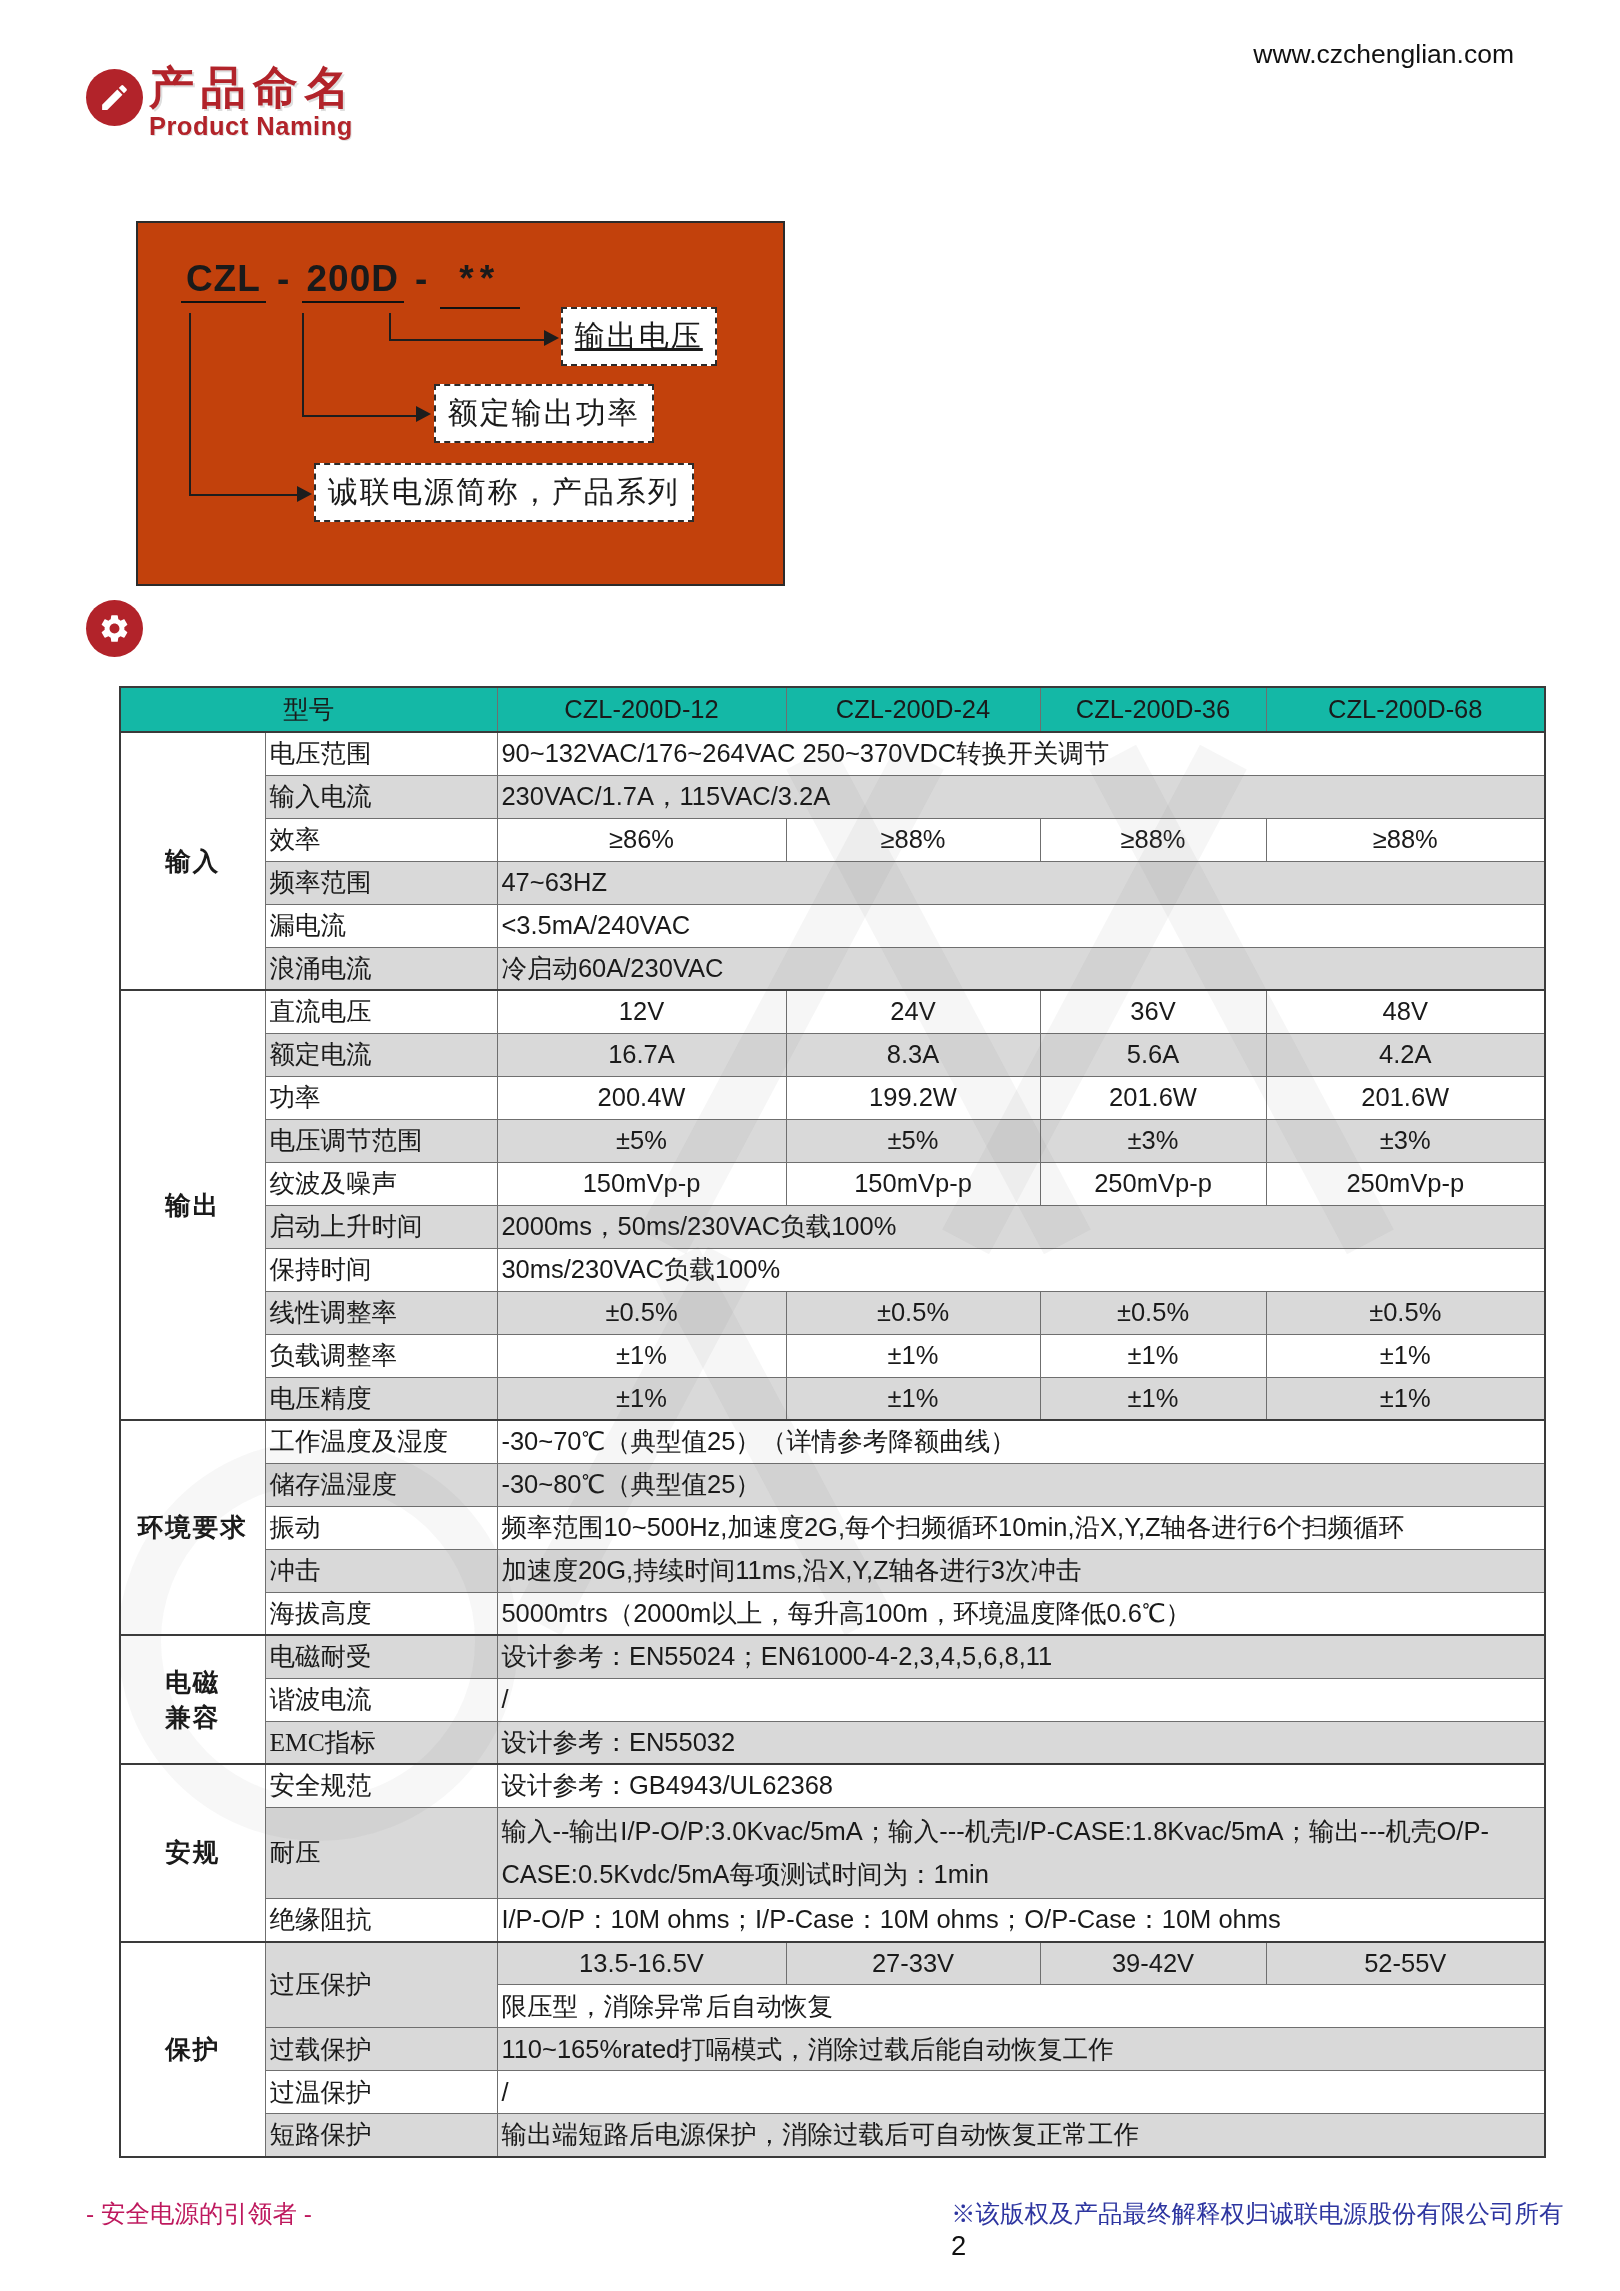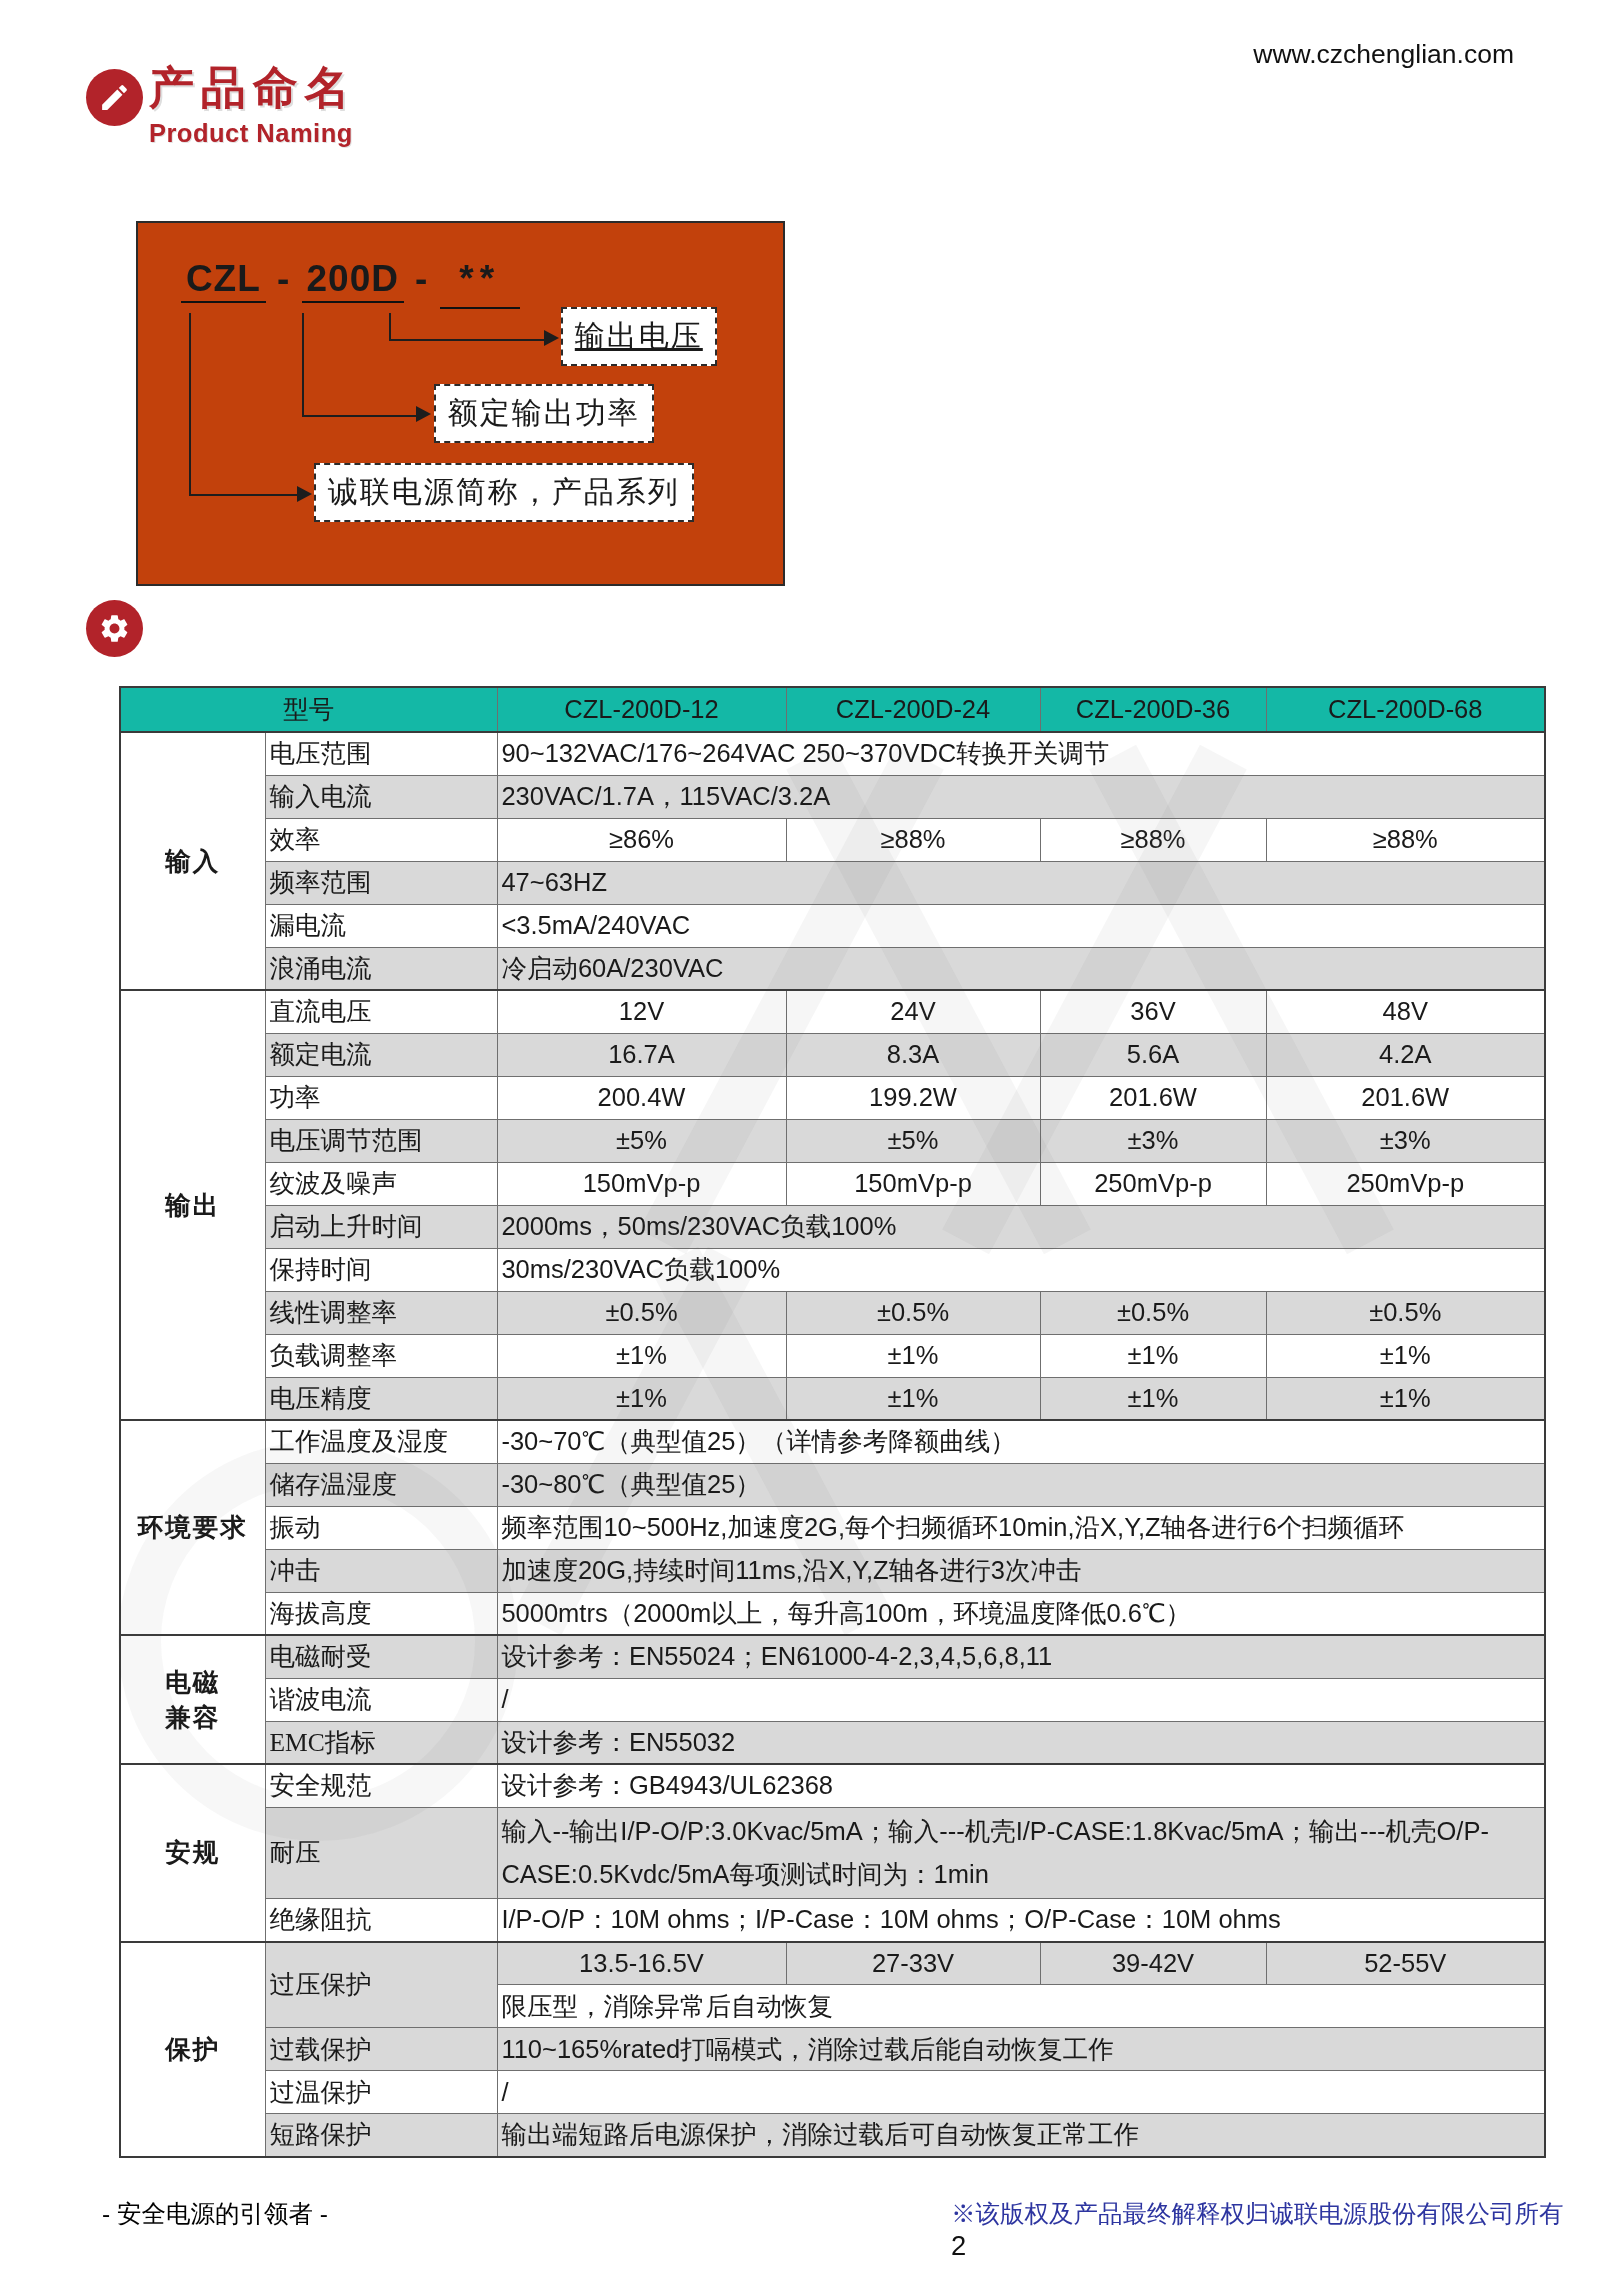--- a/index.html
+++ b/index.html
@@ -10,21 +10,21 @@
   .url{position:absolute;top:39px;right:106px;font-size:26.5px;color:#111;}
 
   
   .sec-header{position:absolute;display:flex;align-items:flex-start;}
   .icon-circle{width:57px;height:57px;border-radius:50%;background:#b2232a;flex:0 0 auto;
                display:flex;align-items:center;justify-content:center;margin-top:3.9px;}
   .icon-circle svg{width:33px;height:33px;fill:#ffffff;}
   .sec-titles{margin-left:5.9px;line-height:1;}
   .t-cn{font-size:45px;font-weight:700;color:#b2232a;letter-spacing:6.9px;
         text-shadow:2px 2px 0 rgba(160,160,160,.35);}
-  .t-en{font-size:25.5px;font-weight:700;color:#b2232a;margin-top:11px;letter-spacing:0.5px;
+  .t-en{font-size:25.5px;font-weight:700;color:#b2232a;margin-top:4px;letter-spacing:0.5px;
         text-shadow:1px 1px 0 rgba(160,160,160,.3);}
 
   
   .diagram{position:absolute;left:136px;top:221px;width:645px;height:361px;
            border:2.5px solid #2b2b2b;background:#c2410c;}
   .model-line{position:absolute;left:43px;top:35px;font-size:37px;font-weight:600;
               letter-spacing:1px;white-space:nowrap;}
   .model-line .u{border-bottom:2.9px solid #111;padding:0 4.9px 2px 4.9px;}
   .model-line .ast{padding:0 19.6px 7.8px 19.6px;letter-spacing:5.9px;}
   .elbow{position:absolute;border-left:2.5px solid #1d1d1d;border-bottom:2.5px solid #1d1d1d;}
@@ -46,21 +46,21 @@
   tr.sec-top td{border-top:2.5px solid #3a3a3a;}
   td.seclab{background:#ffffff;text-align:center;font-weight:700;font-size:27.4px;
             font-family:"Liberation Serif",serif;letter-spacing:2px;}
   td.param{text-align:left;padding-left:15.7px;font-family:"Liberation Serif",serif;}
   td.vc{text-align:center;}
   td.vl{text-align:left;padding-left:13.7px;font-size:24.5px;}
   tr.g td{background:#d9d9d9;}
   tr.g td.seclab{background:#ffffff;}
 
   
-  .footer-left{position:absolute;left:86px;top:2197px;font-size:24.5px;color:#000000;margin-left:16px;}
+  .footer-left{position:absolute;left:86px;top:2197px;font-size:24.5px;color:#be185d;}
   .footer-right{position:absolute;right:76px;top:2197px;font-size:24.5px;color:#2d35a0;
                 display:flex;align-items:baseline;flex-direction:column;}
   .pageno{color:#111;font-size:27.4px;margin-left:19.6px;}
 
   
   .wm{position:absolute;z-index:5;pointer-events:none;}
   .wm-bar{position:absolute;width:53px;background:rgba(90,90,90,0.055);}
   .wm-circle{position:absolute;left:118px;top:1441px;width:314px;height:314px;border-radius:50%;
              border:43px solid rgba(90,90,90,0.05);}
 </style>

